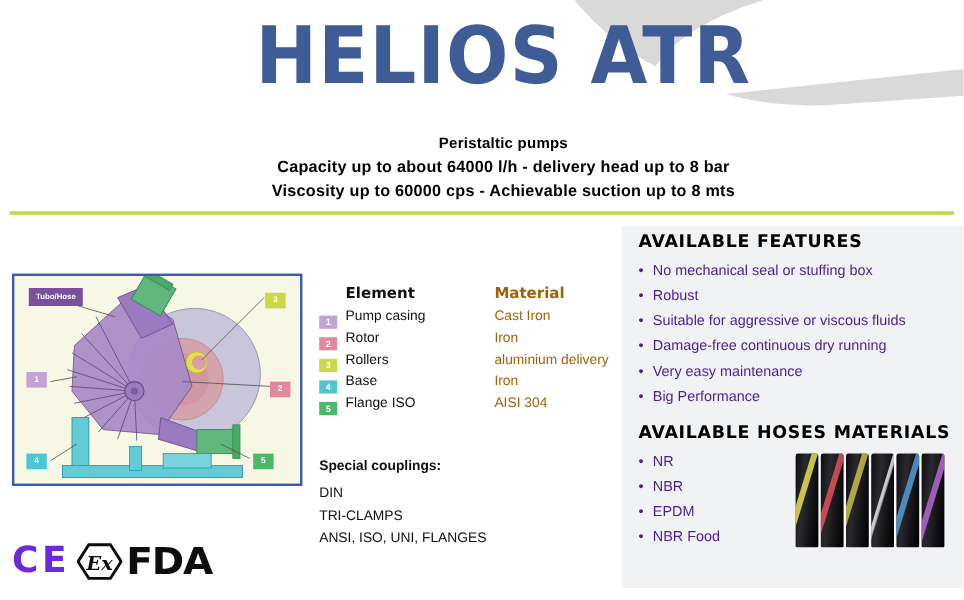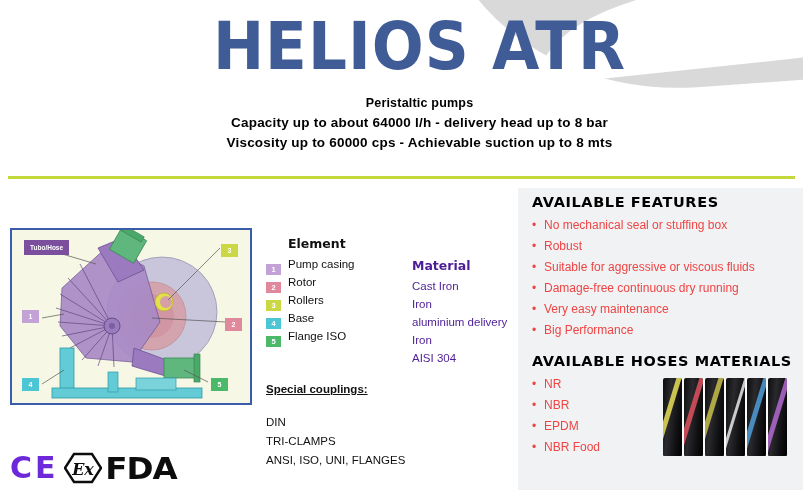--- a/index.html
+++ b/index.html
@@ -34,21 +34,21 @@
   .header { position:relative; z-index:2; padding-top:14px; text-align:center;padding-left:36px; }
   .title {
     font-size:66px; line-height:66px;
     font-weight:bold;
     letter-spacing:1px;
     color:#3f5c96;
     font-family:"DejaVu Sans", sans-serif;
     font-stretch:condensed;
     transform:scaleX(1.03);
   }
-  .subtitle-block { margin-top:13px; }
+  .subtitle-block { margin-top:29px; }
   .subtitle {
     font-weight:bold; color:#000;
     font-size:12.5px; line-height:20px;
     letter-spacing:.2px;
   }
   .subtitle.big { font-size:13.5px; }
 
   .divider {
     position:absolute; left:8px; right:8px; top:176px; height:3px;
     background:#c3d93c; z-index:2;
@@ -61,21 +61,21 @@
   }
   .panel-inner { position:absolute; left:532px; top:194px; width:268px; z-index:3; }
   .panel-h {
     font-family:"DejaVu Sans", sans-serif;
     font-weight:bold; font-size:14.5px; letter-spacing:.6px;
     color:#000; margin-bottom:5px;
   }
   .panel-h.second { margin-top:12px; }
   ul.feat { list-style:none; }
   ul.feat li {
-    font-size:12px; line-height:21px; color:#ef4444;
+    font-size:12px; line-height:21px; color:#4c1d95;
     padding-left:12px; position:relative; white-space:nowrap;
   }
   ul.feat li:before {
     content:"\2022"; position:absolute; left:0; top:0;
   }
   .hose-photo {
     position:absolute; left:663px; top:378px; width:124px; height:78px;
     z-index:4; display:flex; gap:2px;
     background:#fafafa;
   }
@@ -120,28 +120,28 @@
   
   .table-wrap { position:absolute; left:266px; top:236px; width:250px; z-index:3; }
   .trow { display:flex; height:18px; }
   .trow.head { height:22px; }
   .cell-badge { width:22px; flex:0 0 22px; }
   .nbadge {
     display:inline-block; width:15px; height:11px; line-height:11px;
     color:#fff; font-size:7.5px; font-weight:bold; text-align:center;
   }
   .c-el { flex:0 0 124px; font-size:11.5px; color:#111; }
-  .c-mat { flex:1; font-size:11.5px; color:#4c1d95;margin-top:22px; }
+  .c-mat { flex:1; font-size:11.5px; color:#a16207; }
   .trow.head .c-el, .trow.head .c-mat {
     font-weight:bold; font-size:12.5px;
     font-family:"DejaVu Sans", sans-serif;
   }
 
   .couplings { position:absolute; left:266px; top:383px; z-index:3; }
-  .coup-h { font-weight:bold; font-size:11.5px; margin-bottom:18px;text-decoration:underline; }
+  .coup-h { font-weight:bold; font-size:11.5px; margin-bottom:7px; }
   .coup-i { font-size:11.5px; line-height:19px; color:#111; }
 
   
   .certs {
     position:absolute; left:10px; top:452px; z-index:3;
     display:flex; align-items:center; gap:5px;
   }
   .ce-mark {
     font-family:"DejaVu Sans", sans-serif;
     font-size:30px; font-weight:bold; color:#6d28d9;

